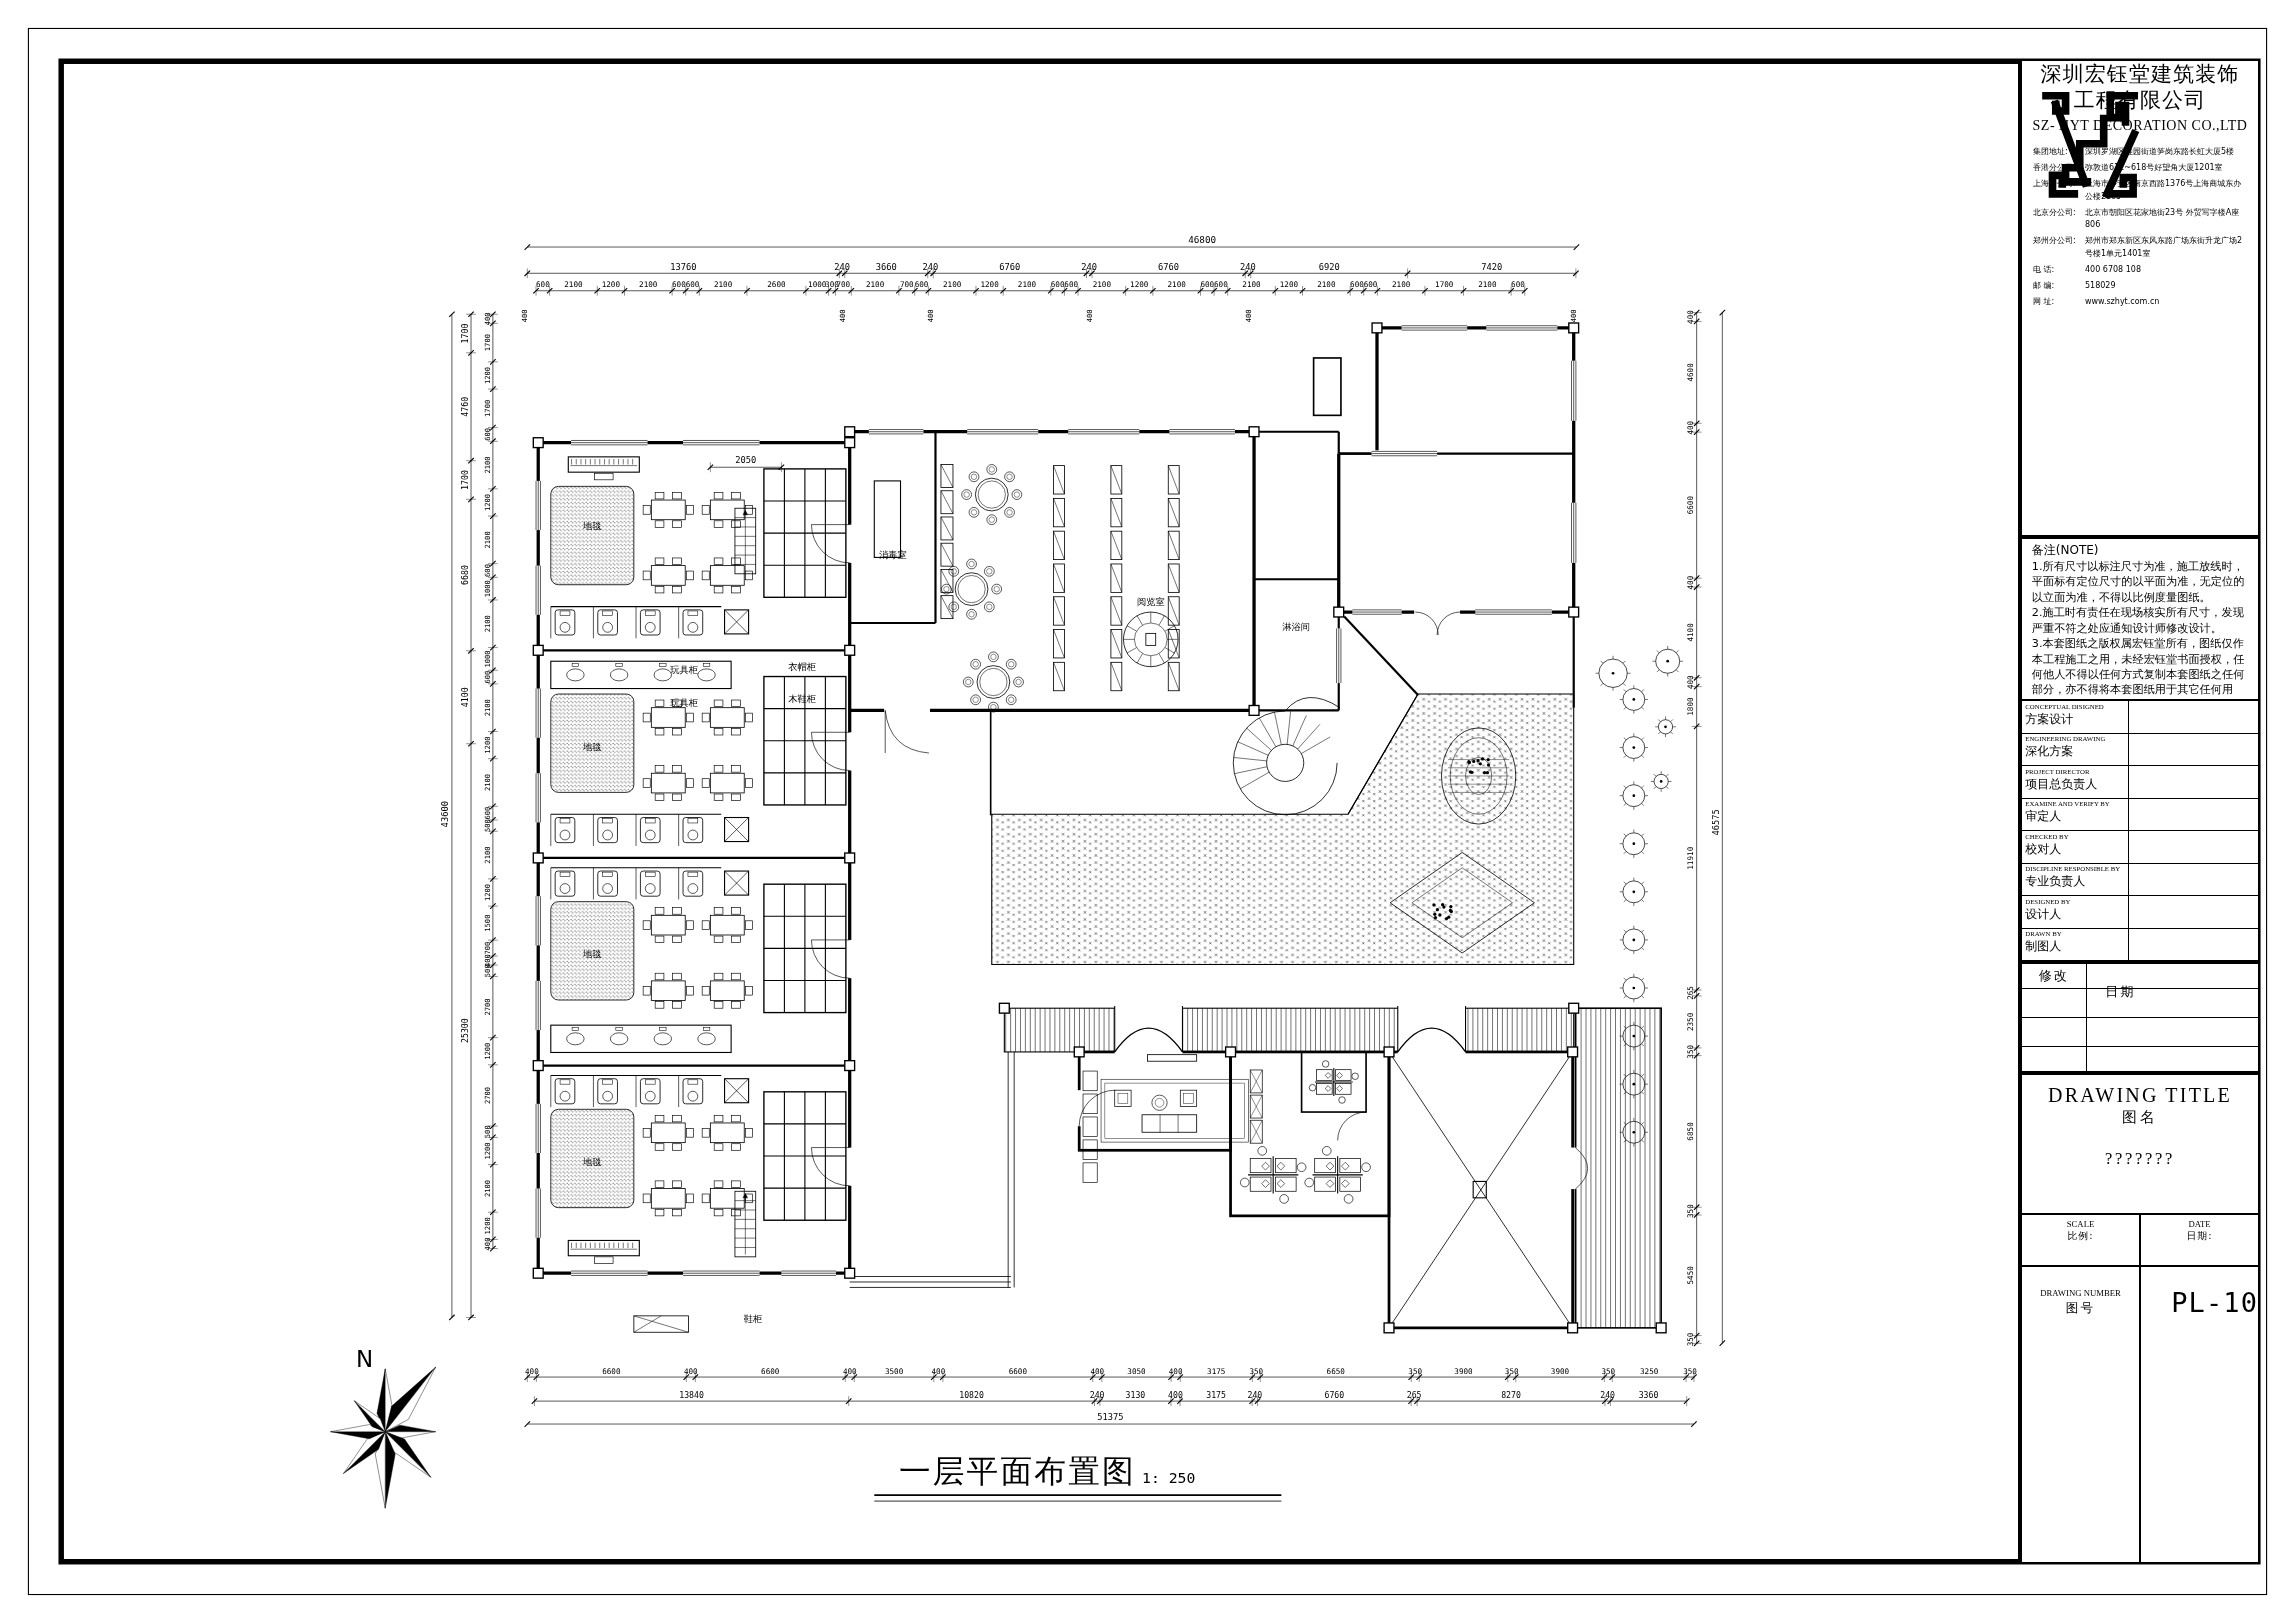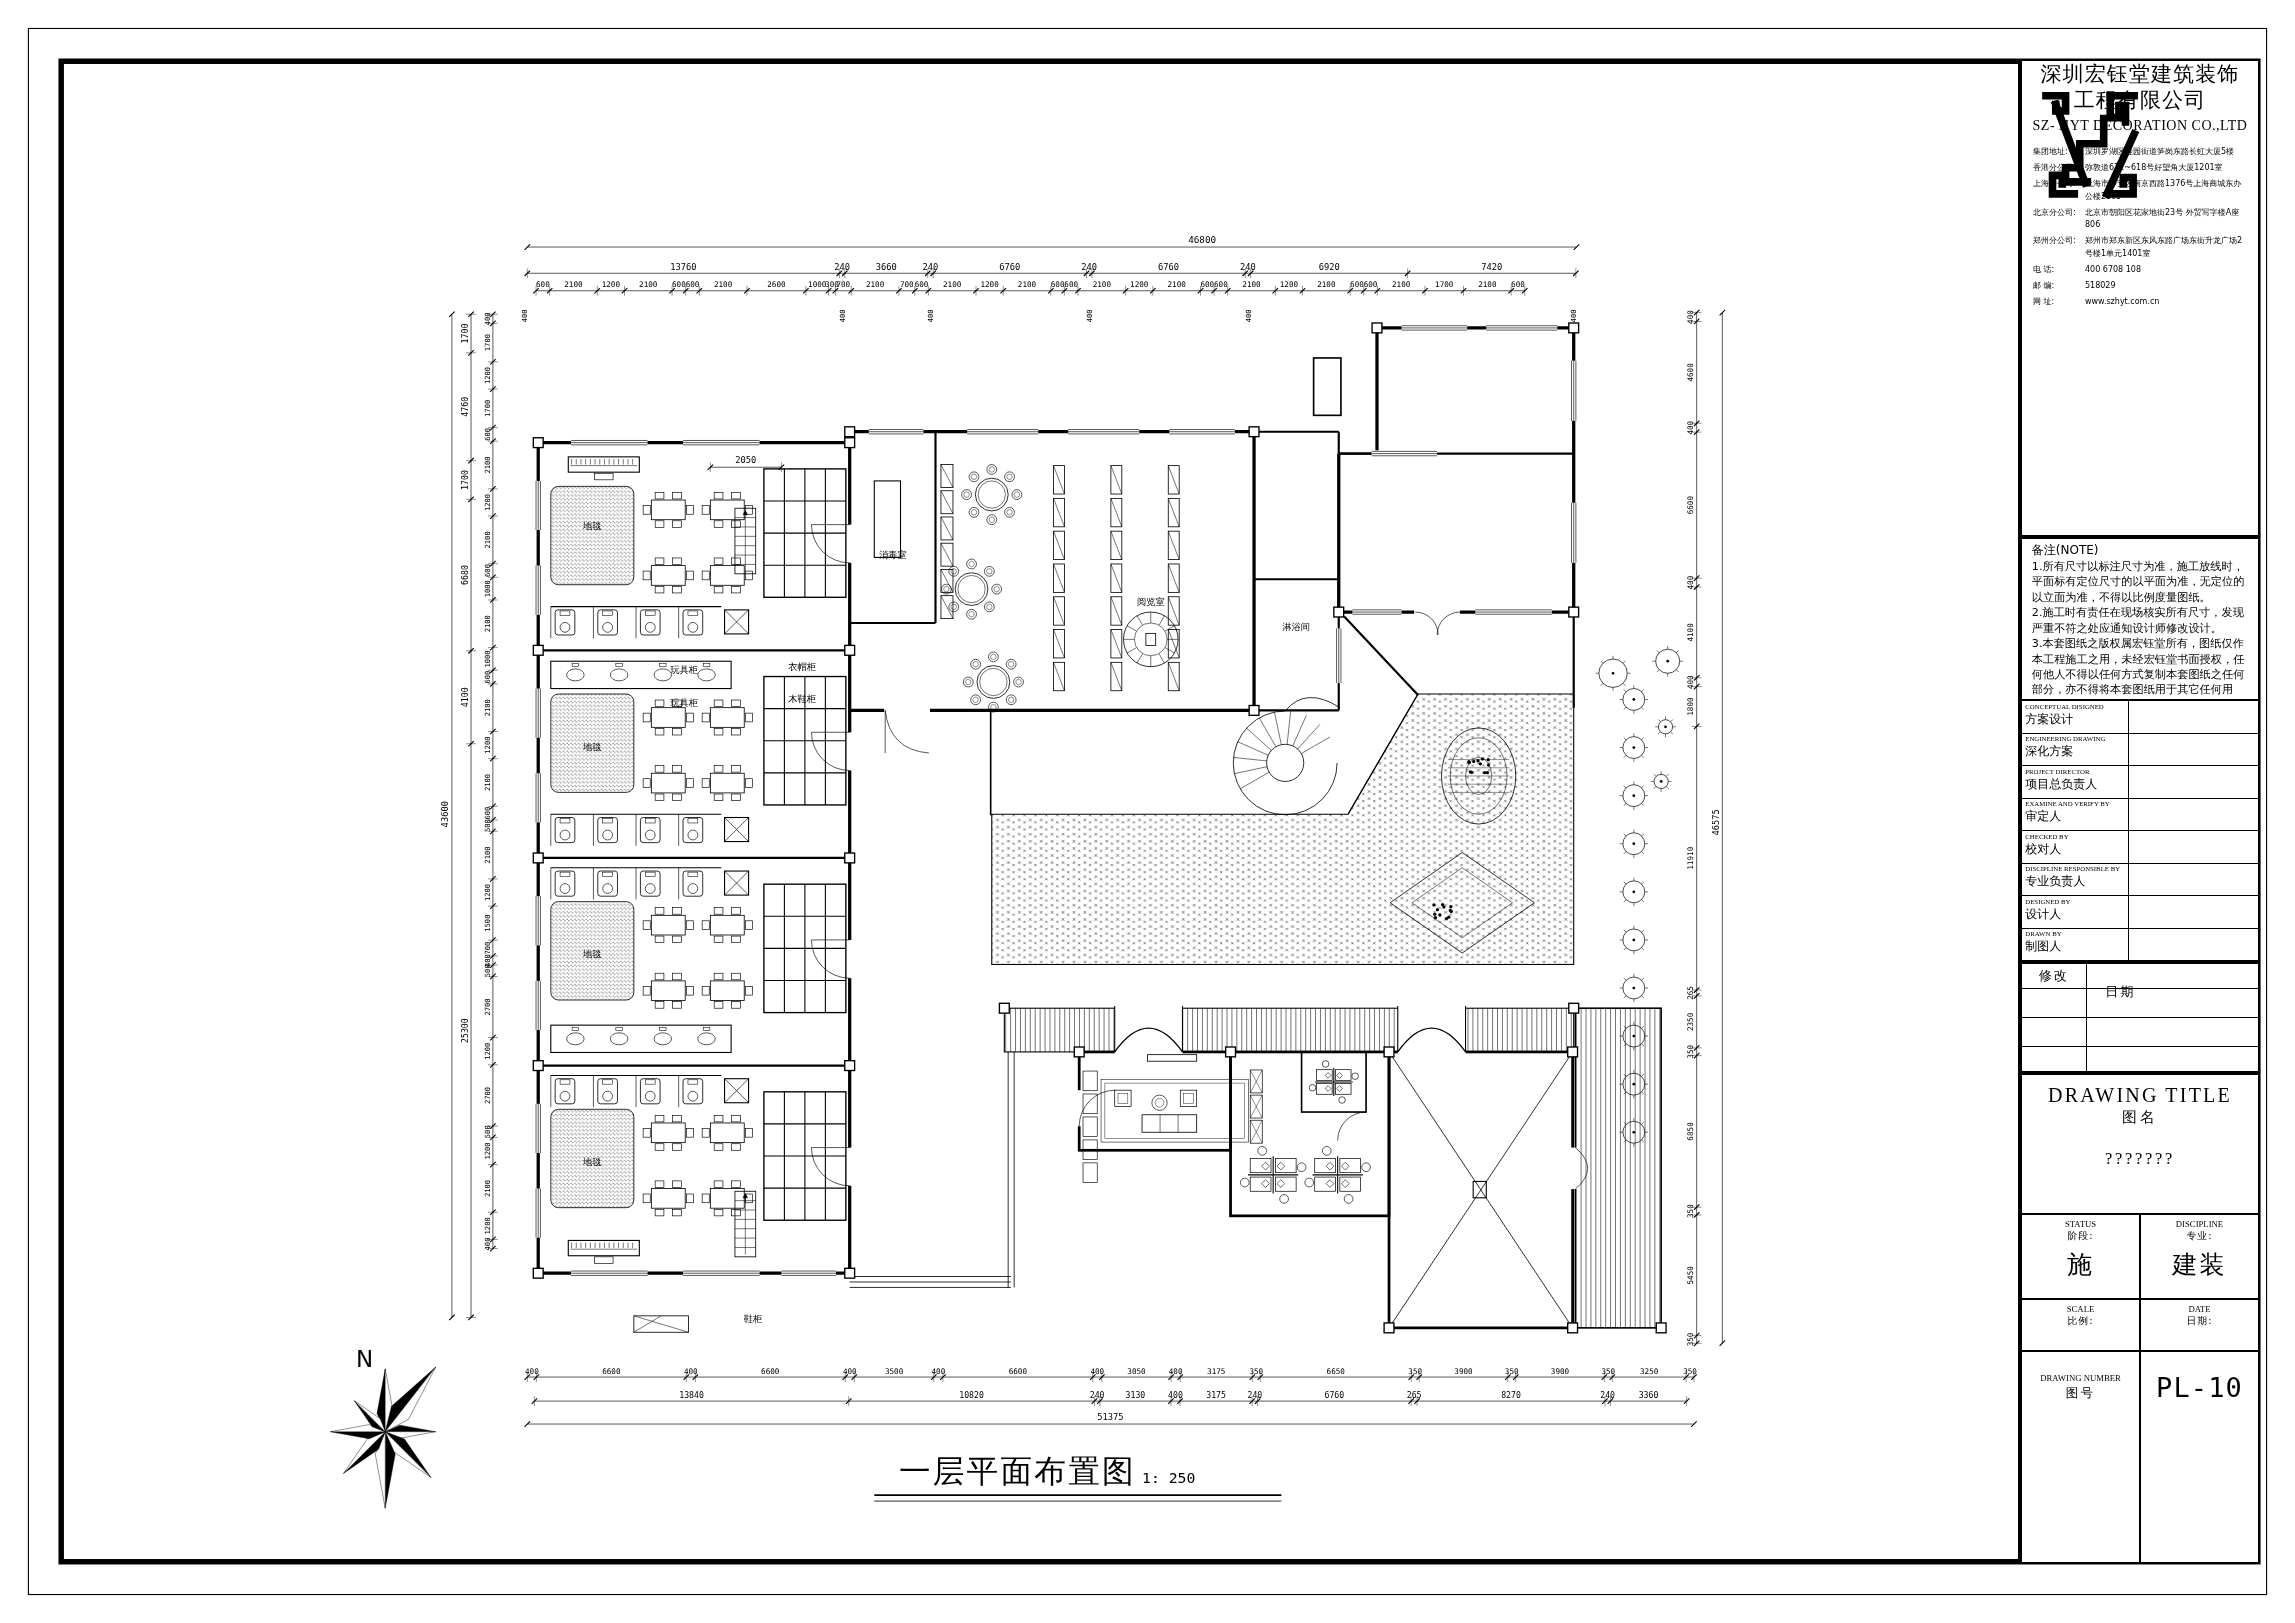--- a/index.html
+++ b/index.html
@@ -41,21 +41,21 @@
   .tb-dt-val{font-family:"Liberation Serif",serif;font-size:16.4px;letter-spacing:2.7px;margin-top:22px;}
   .tb-two{display:flex;border-top:2.7px solid #000;}
   .tb-status{height:85px;}
   .tb-scaledate{height:52px;}
   .tb-number{height:93px;flex:1;}
   .tb-cell{flex:1;text-align:center;padding-top:4.4px;}
   .tb-cell.first{border-right:2.2px solid #000;}
   .cell-en{font-family:"Liberation Serif",serif;font-size:8.7px;}
   .cell-cn{font-size:9.8px;margin-top:1.1px;letter-spacing:1.1px;}
   .cell-big{font-size:25px;margin-top:4.4px;letter-spacing:2.2px;}
-  .cell-num{font-family:"DejaVu Sans Mono",monospace;font-size:27px;margin-top:15.3px;letter-spacing:1.1px;}
+  .cell-num{font-family:"DejaVu Sans Mono",monospace;font-size:27px;margin-top:15.3px;letter-spacing:1.1px;text-align:right;}
   .num-label-en{font-family:"Liberation Serif",serif;font-size:8.7px;margin-top:16.4px;}
   .num-label-cn{font-size:12.6px;margin-top:2.2px;letter-spacing:2.2px;}
   text{fill:#000;}
 </style>
 </head>
 <body>
 
 <div class="sheet">
 
   <svg id="plan" width="2295" height="1623" viewBox="0 0 4200 2970">
@@ -1605,32 +1605,20 @@
             <div class="rev-c1"></div>
             <div class="rev-c2"></div>
           </div>
         </div>
     </div>
     <div class="tb-sec tb-dtitle">
       <div class="tb-dt-en">DRAWING TITLE</div>
       <div class="tb-dt-cn">图名</div>
       <div class="tb-dt-val">???????</div>
     </div>
-    <div class="tb-sec tb-two tb-status">
-      <div class="tb-cell first">
-        <div class="cell-en">STATUS</div>
-        <div class="cell-cn">阶段:</div>
-        <div class="cell-big">施</div>
-      </div>
-      <div class="tb-cell">
-        <div class="cell-en">DISCIPLINE</div>
-        <div class="cell-cn">专业:</div>
-        <div class="cell-big">建装</div>
-      </div>
-    </div>
     <div class="tb-sec tb-two tb-scaledate">
       <div class="tb-cell first">
         <div class="cell-en">SCALE</div>
         <div class="cell-cn">比例:</div>
       </div>
       <div class="tb-cell">
         <div class="cell-en">DATE</div>
         <div class="cell-cn">日期:</div>
       </div>
     </div>

